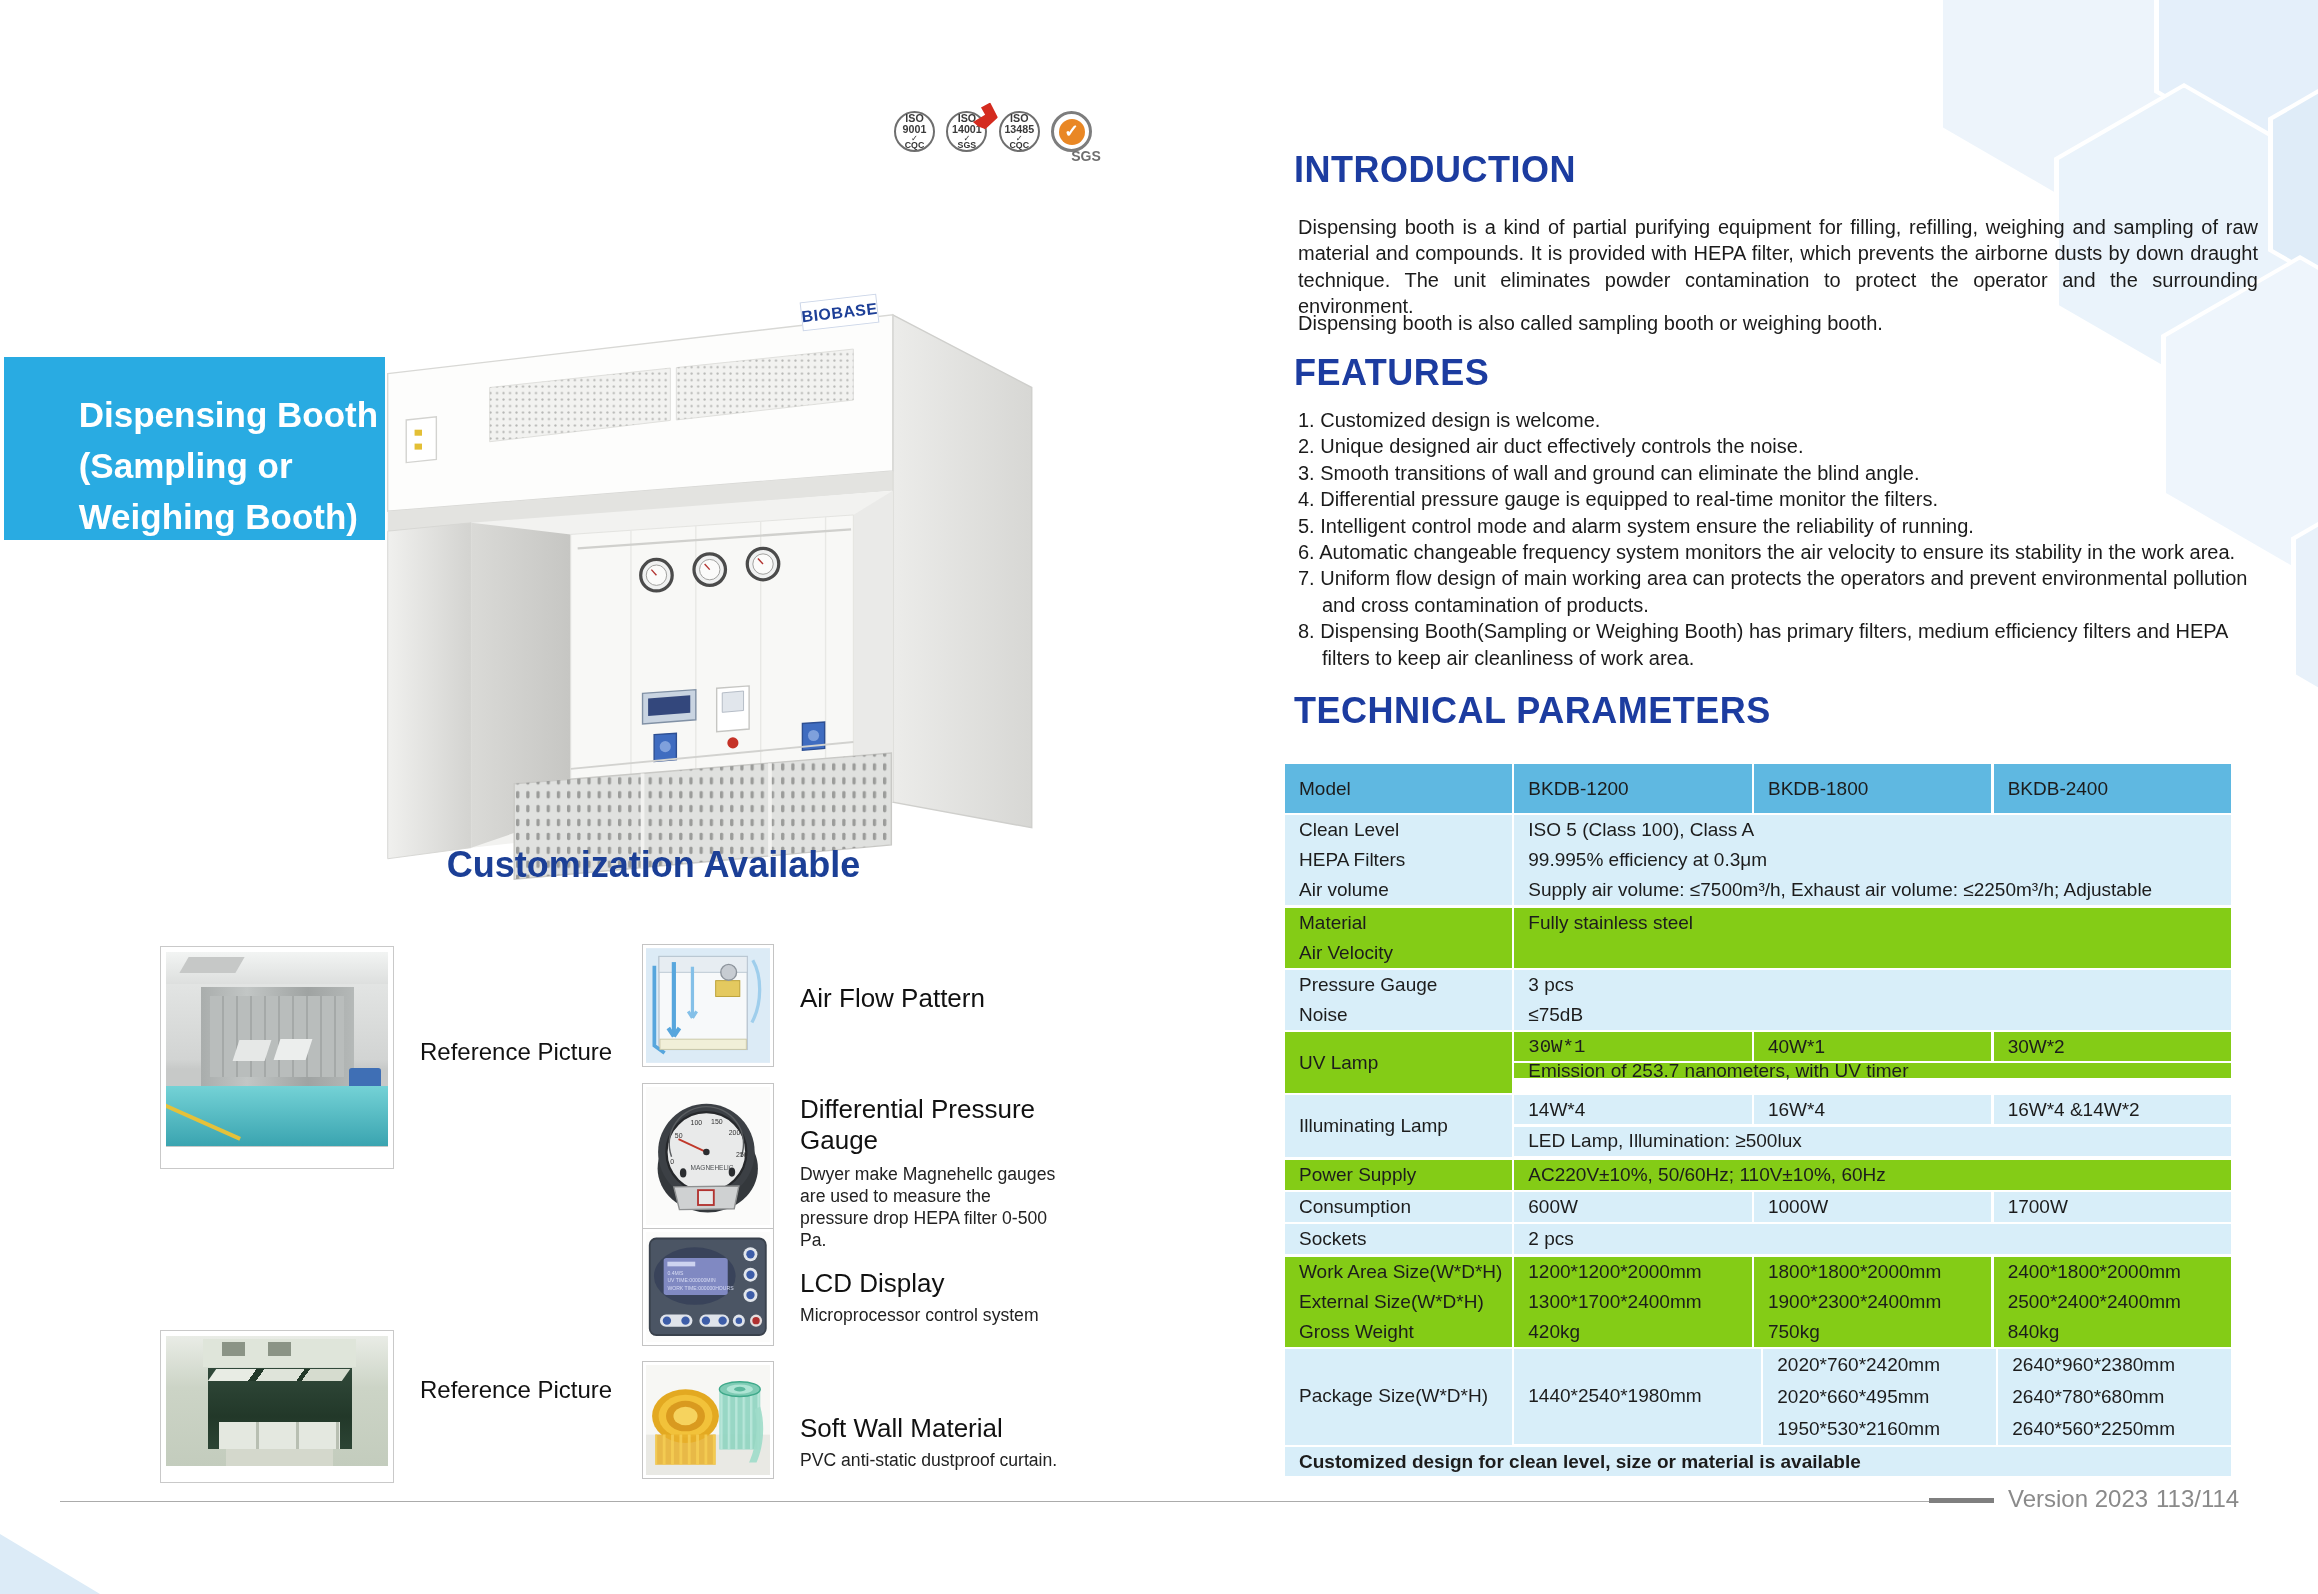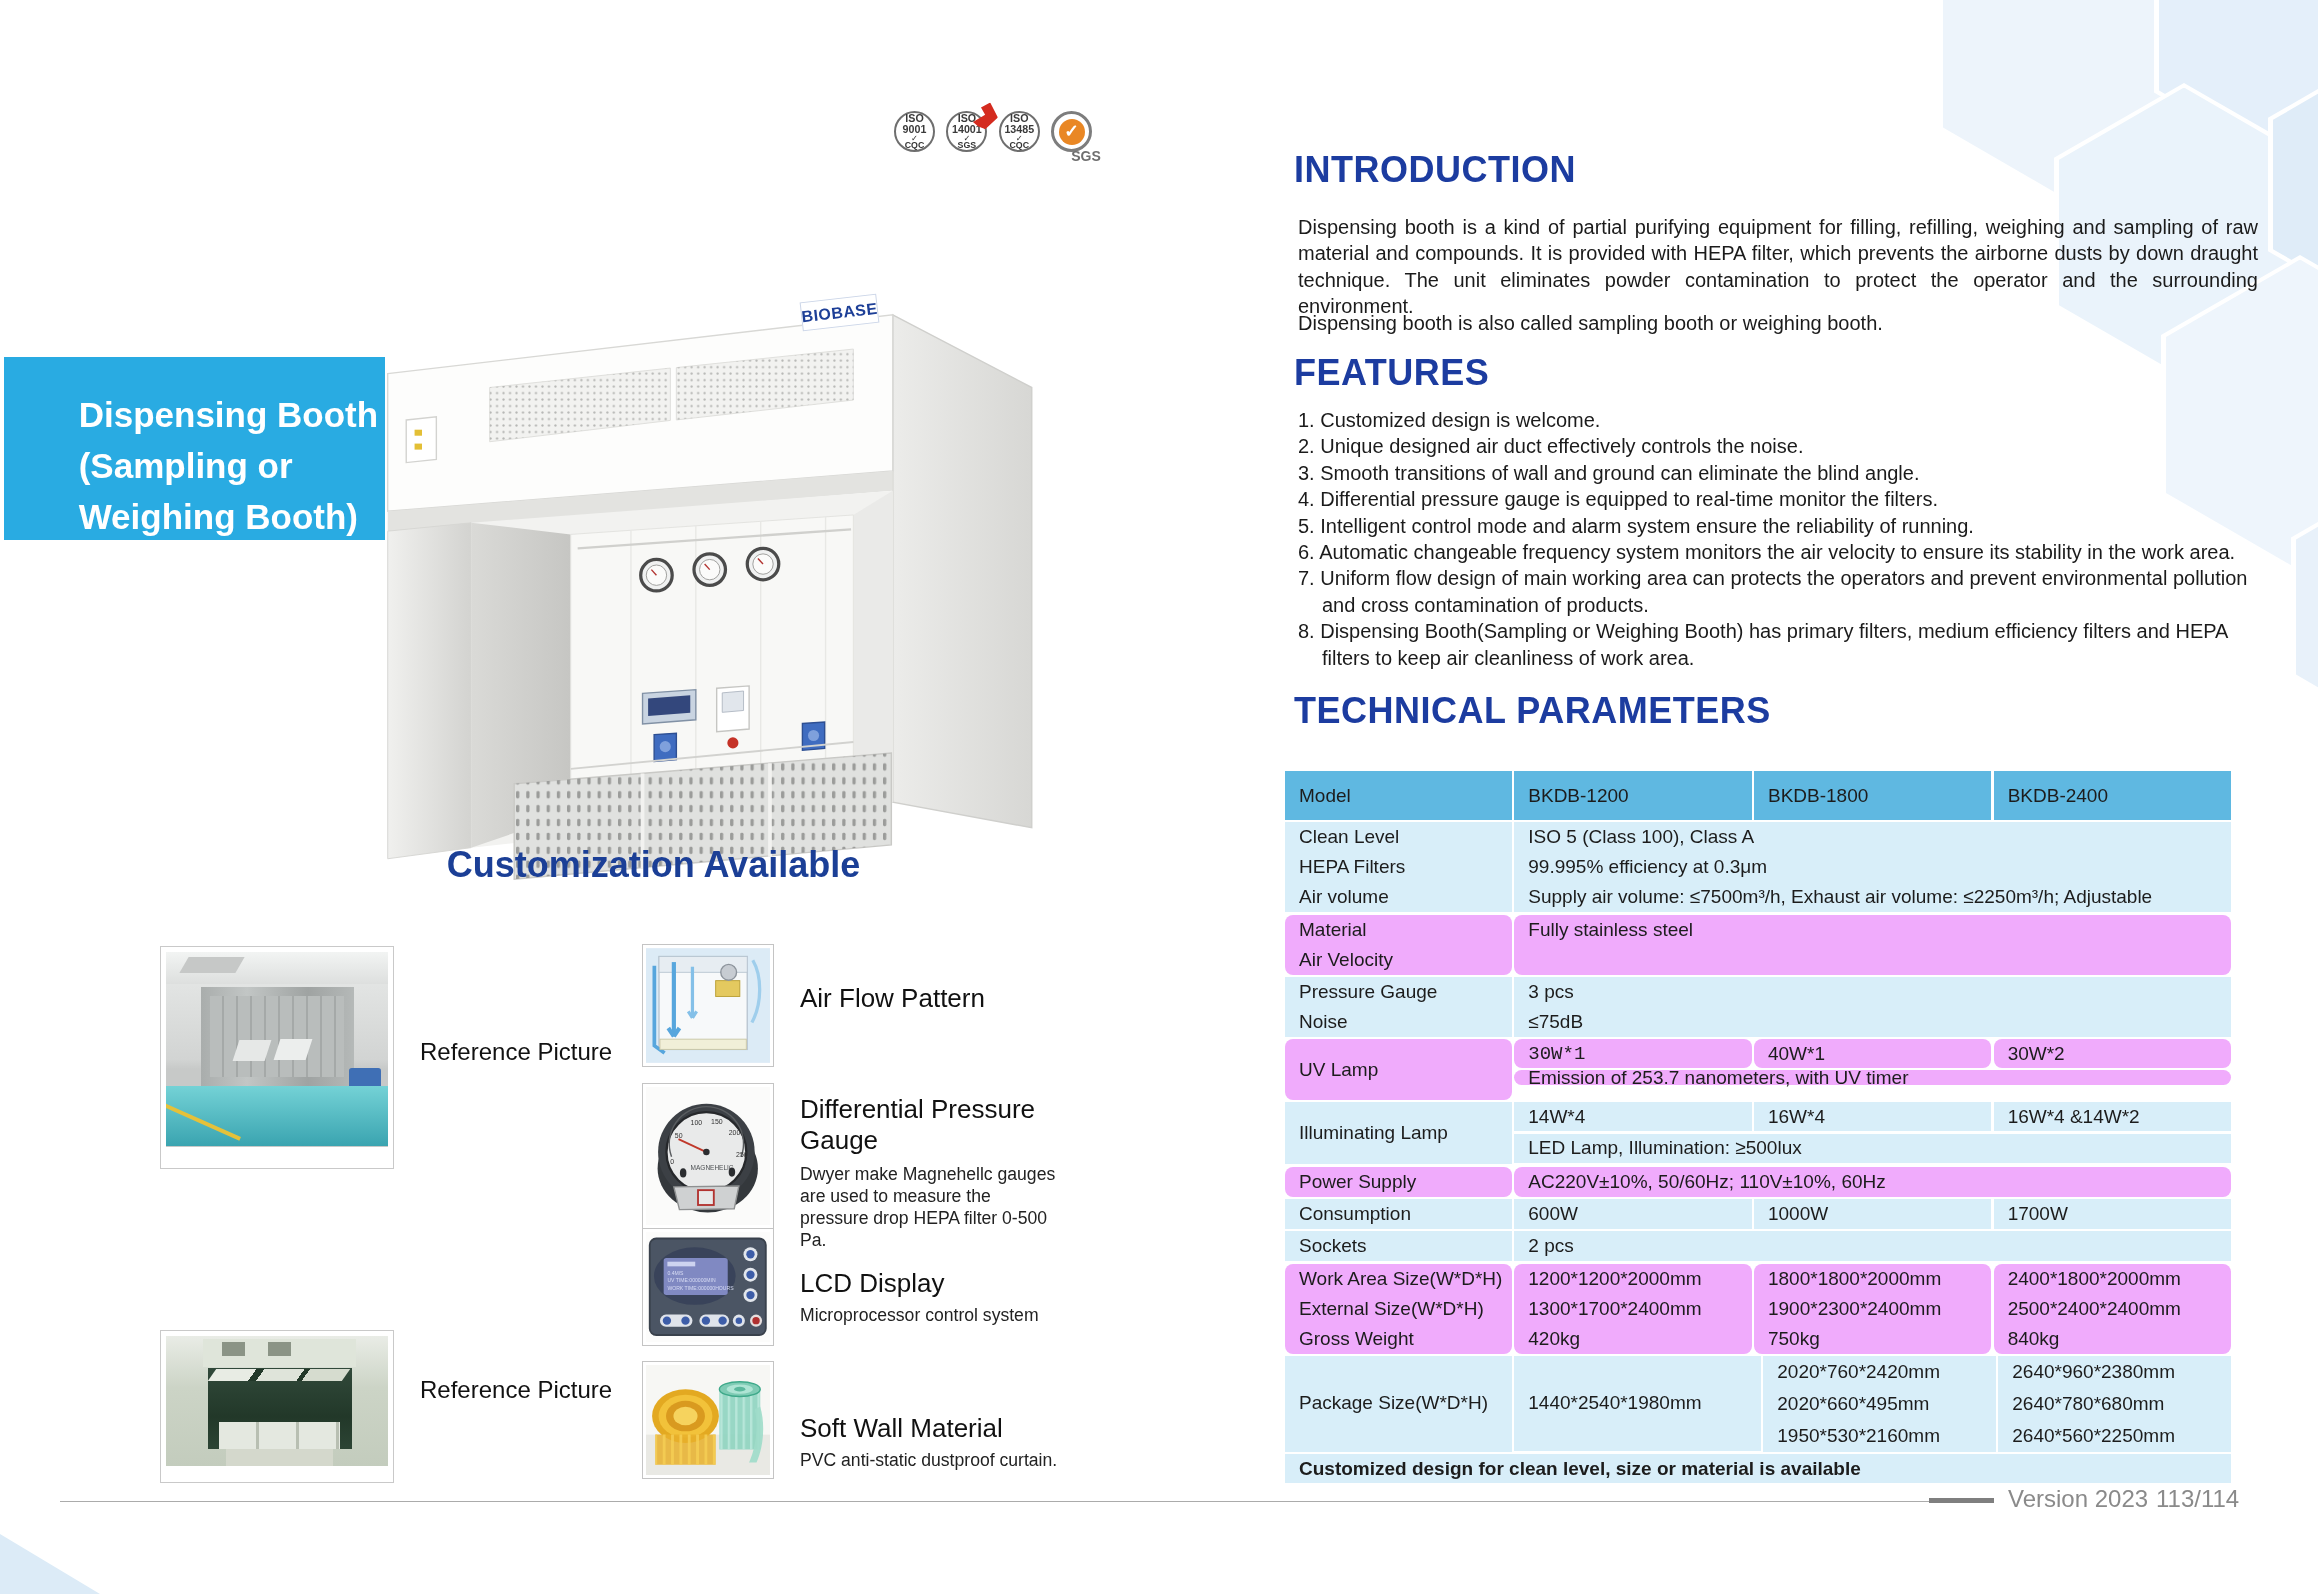--- a/index.html
+++ b/index.html
@@ -52,21 +52,21 @@
   
   .photo-frame{position:absolute;background:#fff;border:1.4px solid #c9c9c9;box-sizing:border-box;padding:4.6px;}
   .photo{position:relative;width:100%;overflow:hidden;}
   
   .tbl{position:absolute;left:1285px;top:764px;width:946px;font-size:19px;color:#1c1c1c;}
   .tr{display:flex;margin-bottom:2.3px;}
   .lc{width:227px;margin-right:2.3px;display:flex;flex-direction:column;box-sizing:border-box;}
   .vc{flex:1;display:flex;flex-direction:column;}
   .cellrow{height:30px;display:flex;align-items:center;padding-left:14px;box-sizing:border-box;}
   .center-cell{display:flex;align-items:center;padding-left:14px;box-sizing:border-box;}
-  .light{background:#D8EEF9;} .mid{background:#f0abfc;border-radius:8px;} .hdr{background:#5FB8E1;margin-top:7px;}
+  .light{background:#D8EEF9;} .mid{background:#84cc16;} .hdr{background:#5FB8E1;}
   .vals{display:flex;}
   .vals > div{flex:1;margin-right:2.3px;}
   .vals > div:last-child{margin-right:0;}
   .note-row{height:29px;display:flex;align-items:center;padding-left:14px;font-weight:bold;background:#D8EEF9;}
   
   .footer-line{position:absolute;left:60px;top:1501px;width:1934px;height:1.4px;background:#ababab;}
   .footer-dash{position:absolute;left:1929px;top:1498px;width:65px;height:4.6px;background:#7f7f7f;}
   .footer-text{position:absolute;top:1485px;font-size:24px;color:#8a8a8a;}
 </style>
 </head>

